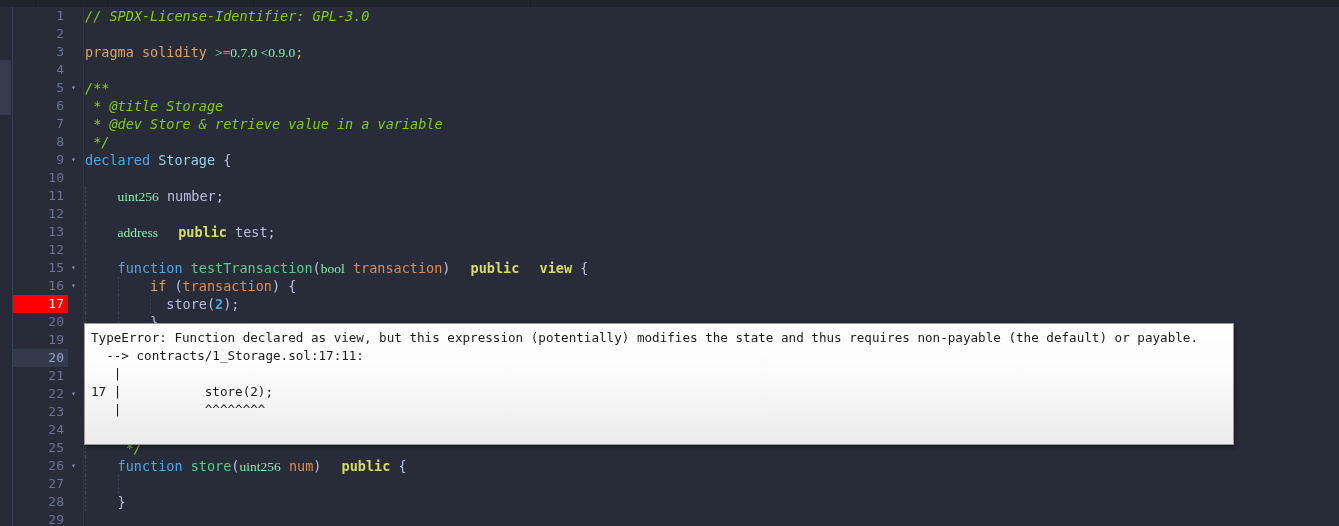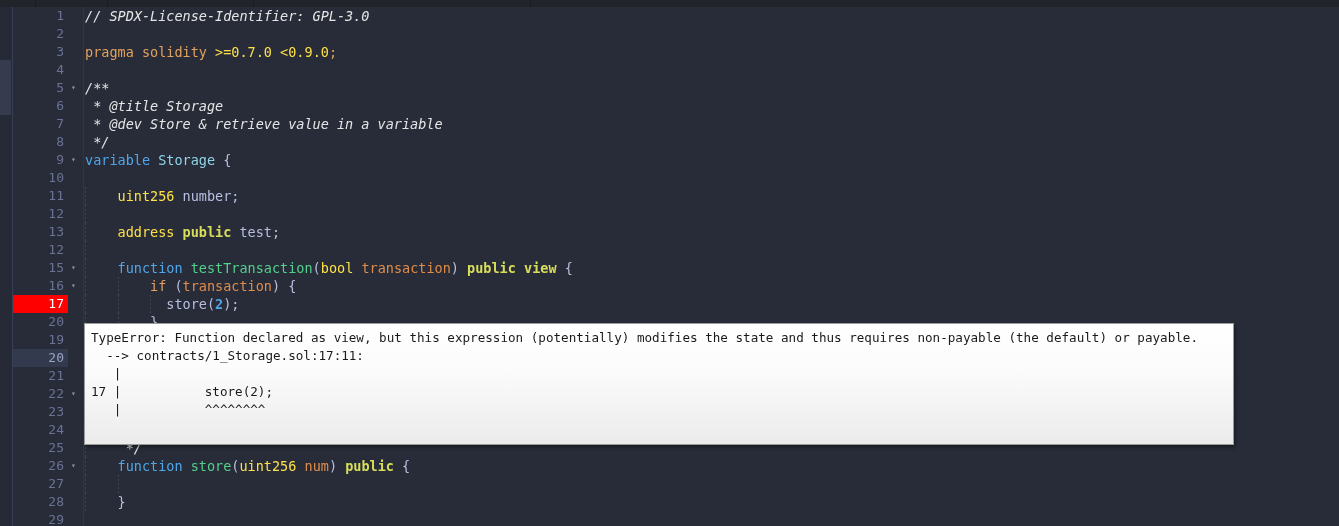--- a/index.html
+++ b/index.html
@@ -51,26 +51,26 @@
   
   .code{
     position:absolute;left:72px;top:0;height:18px;
     font-size:13.5px;color:#b9bfe0;
   }
   .ig{position:absolute;top:0;width:1px;height:18px;
       background:repeating-linear-gradient(to bottom,#3d4considered 0,#3d4459 2px,transparent 2px,transparent 4px);}
   .ig{background:repeating-linear-gradient(to bottom,#3d4459 0,#3d4459 2px,transparent 2px,transparent 4px);}
 
   
-  .cmt{color:#e5e5e5;font-style:italic;}
+  .cmt{color:#84cc16;font-style:italic;}
   .kw{color:#4fa6e8;}
   .kw2{color:#e2a15e;}
-  .typ{color:#fde047;}
+  .typ{color:#86efac;font-family:Liberation Serif, serif;}
   .fn{color:#52d18a;}
-  .mod{color:#d9de5a;font-weight:bold;}
+  .mod{color:#d9de5a;font-weight:bold;margin-left:12px;}
   .cls{color:#8fd4e8;}
   .num{color:#4fa6e8;font-weight:bold;}
   .par{color:#e08c4a;}
   .id{color:#b9bfe0;}
   .op{color:#b9bfe0;}
 
   
   #tooltip{
     position:absolute;left:84px;top:323px;width:1150px;height:122px;
     background:linear-gradient(to bottom,#ffffff 0%,#fbfbfb 40%,#ebebeb 100%);
@@ -99,21 +99,21 @@
 
 <div id="editor">
     <div class="row"><div class="gutter">1</div><div class="gutterline"></div><div class="code"><span class="cmt">// SPDX-License-Identifier: GPL-3.0</span></div></div>
     <div class="row"><div class="gutter">2</div><div class="gutterline"></div><div class="code"></div></div>
     <div class="row"><div class="gutter">3</div><div class="gutterline"></div><div class="code"><span class="kw2">pragma</span><span class="op"> </span><span class="kw2">solidity</span><span class="op"> </span><span class="typ">&gt;=0.7.0 &lt;0.9.0</span><span class="kw2">;</span></div></div>
     <div class="row"><div class="gutter">4</div><div class="gutterline"></div><div class="code"></div></div>
     <div class="row"><div class="gutter">5</div><div class="fold">▾</div><div class="gutterline"></div><div class="code"><span class="cmt">/**</span></div></div>
     <div class="row"><div class="gutter">6</div><div class="gutterline"></div><div class="code"><span class="cmt"> * @title Storage</span></div></div>
     <div class="row"><div class="gutter">7</div><div class="gutterline"></div><div class="code"><span class="cmt"> * @dev Store &amp; retrieve value in a variable</span></div></div>
     <div class="row"><div class="gutter">8</div><div class="gutterline"></div><div class="code"><span class="cmt"> */</span></div></div>
-    <div class="row"><div class="gutter">9</div><div class="fold">▾</div><div class="gutterline"></div><div class="code"><span class="kw">variable</span><span class="op"> </span><span class="cls">Storage</span><span class="op"> {</span></div></div>
+    <div class="row"><div class="gutter">9</div><div class="fold">▾</div><div class="gutterline"></div><div class="code"><span class="kw">declared</span><span class="op"> </span><span class="cls">Storage</span><span class="op"> {</span></div></div>
     <div class="row"><div class="gutter">10</div><div class="gutterline"></div><div class="code"></div></div>
     <div class="row"><div class="gutter">11</div><div class="gutterline"></div><div class="ig" style="left: 72px;"></div><div class="code"><span class="op">    </span><span class="typ">uint256</span><span class="op"> </span><span class="id">number</span><span class="op">;</span></div></div>
     <div class="row"><div class="gutter">12</div><div class="gutterline"></div><div class="ig" style="left: 72px;"></div><div class="code"></div></div>
     <div class="row"><div class="gutter">13</div><div class="gutterline"></div><div class="ig" style="left: 72px;"></div><div class="code"><span class="op">    </span><span class="typ">address</span><span class="op"> </span><span class="mod">public</span><span class="op"> </span><span class="id">test</span><span class="op">;</span></div></div>
     <div class="row"><div class="gutter">12</div><div class="gutterline"></div><div class="ig" style="left: 72px;"></div><div class="code"></div></div>
     <div class="row"><div class="gutter">15</div><div class="fold">▾</div><div class="gutterline"></div><div class="ig" style="left: 72px;"></div><div class="code"><span class="op">    </span><span class="kw">function</span><span class="op"> </span><span class="fn">testTransaction</span><span class="op">(</span><span class="typ">bool</span><span class="op"> </span><span class="par">transaction</span><span class="op">) </span><span class="mod">public</span><span class="op"> </span><span class="mod">view</span><span class="op"> {</span></div></div>
     <div class="row"><div class="gutter">16</div><div class="fold">▾</div><div class="gutterline"></div><div class="ig" style="left: 72px;"></div><div class="ig" style="left: 104.52px;"></div><div class="code"><span class="op">        </span><span class="kw2">if</span><span class="op"> (</span><span class="par">transaction</span><span class="op">) {</span></div></div>
     <div class="row"><div class="gutter err">17</div><div class="gutterline"></div><div class="ig" style="left: 72px;"></div><div class="ig" style="left: 104.52px;"></div><div class="ig" style="left: 137.04px;"></div><div class="code"><span class="op">          </span><span class="id">store</span><span class="op">(</span><span class="num">2</span><span class="op">);</span></div></div>
     <div class="row"><div class="gutter">20</div><div class="gutterline"></div><div class="ig" style="left: 72px;"></div><div class="ig" style="left: 104.52px;"></div><div class="code"><span class="op">        }</span></div></div>
     <div class="row"><div class="gutter">19</div><div class="gutterline"></div><div class="ig" style="left: 72px;"></div><div class="code"></div></div>

